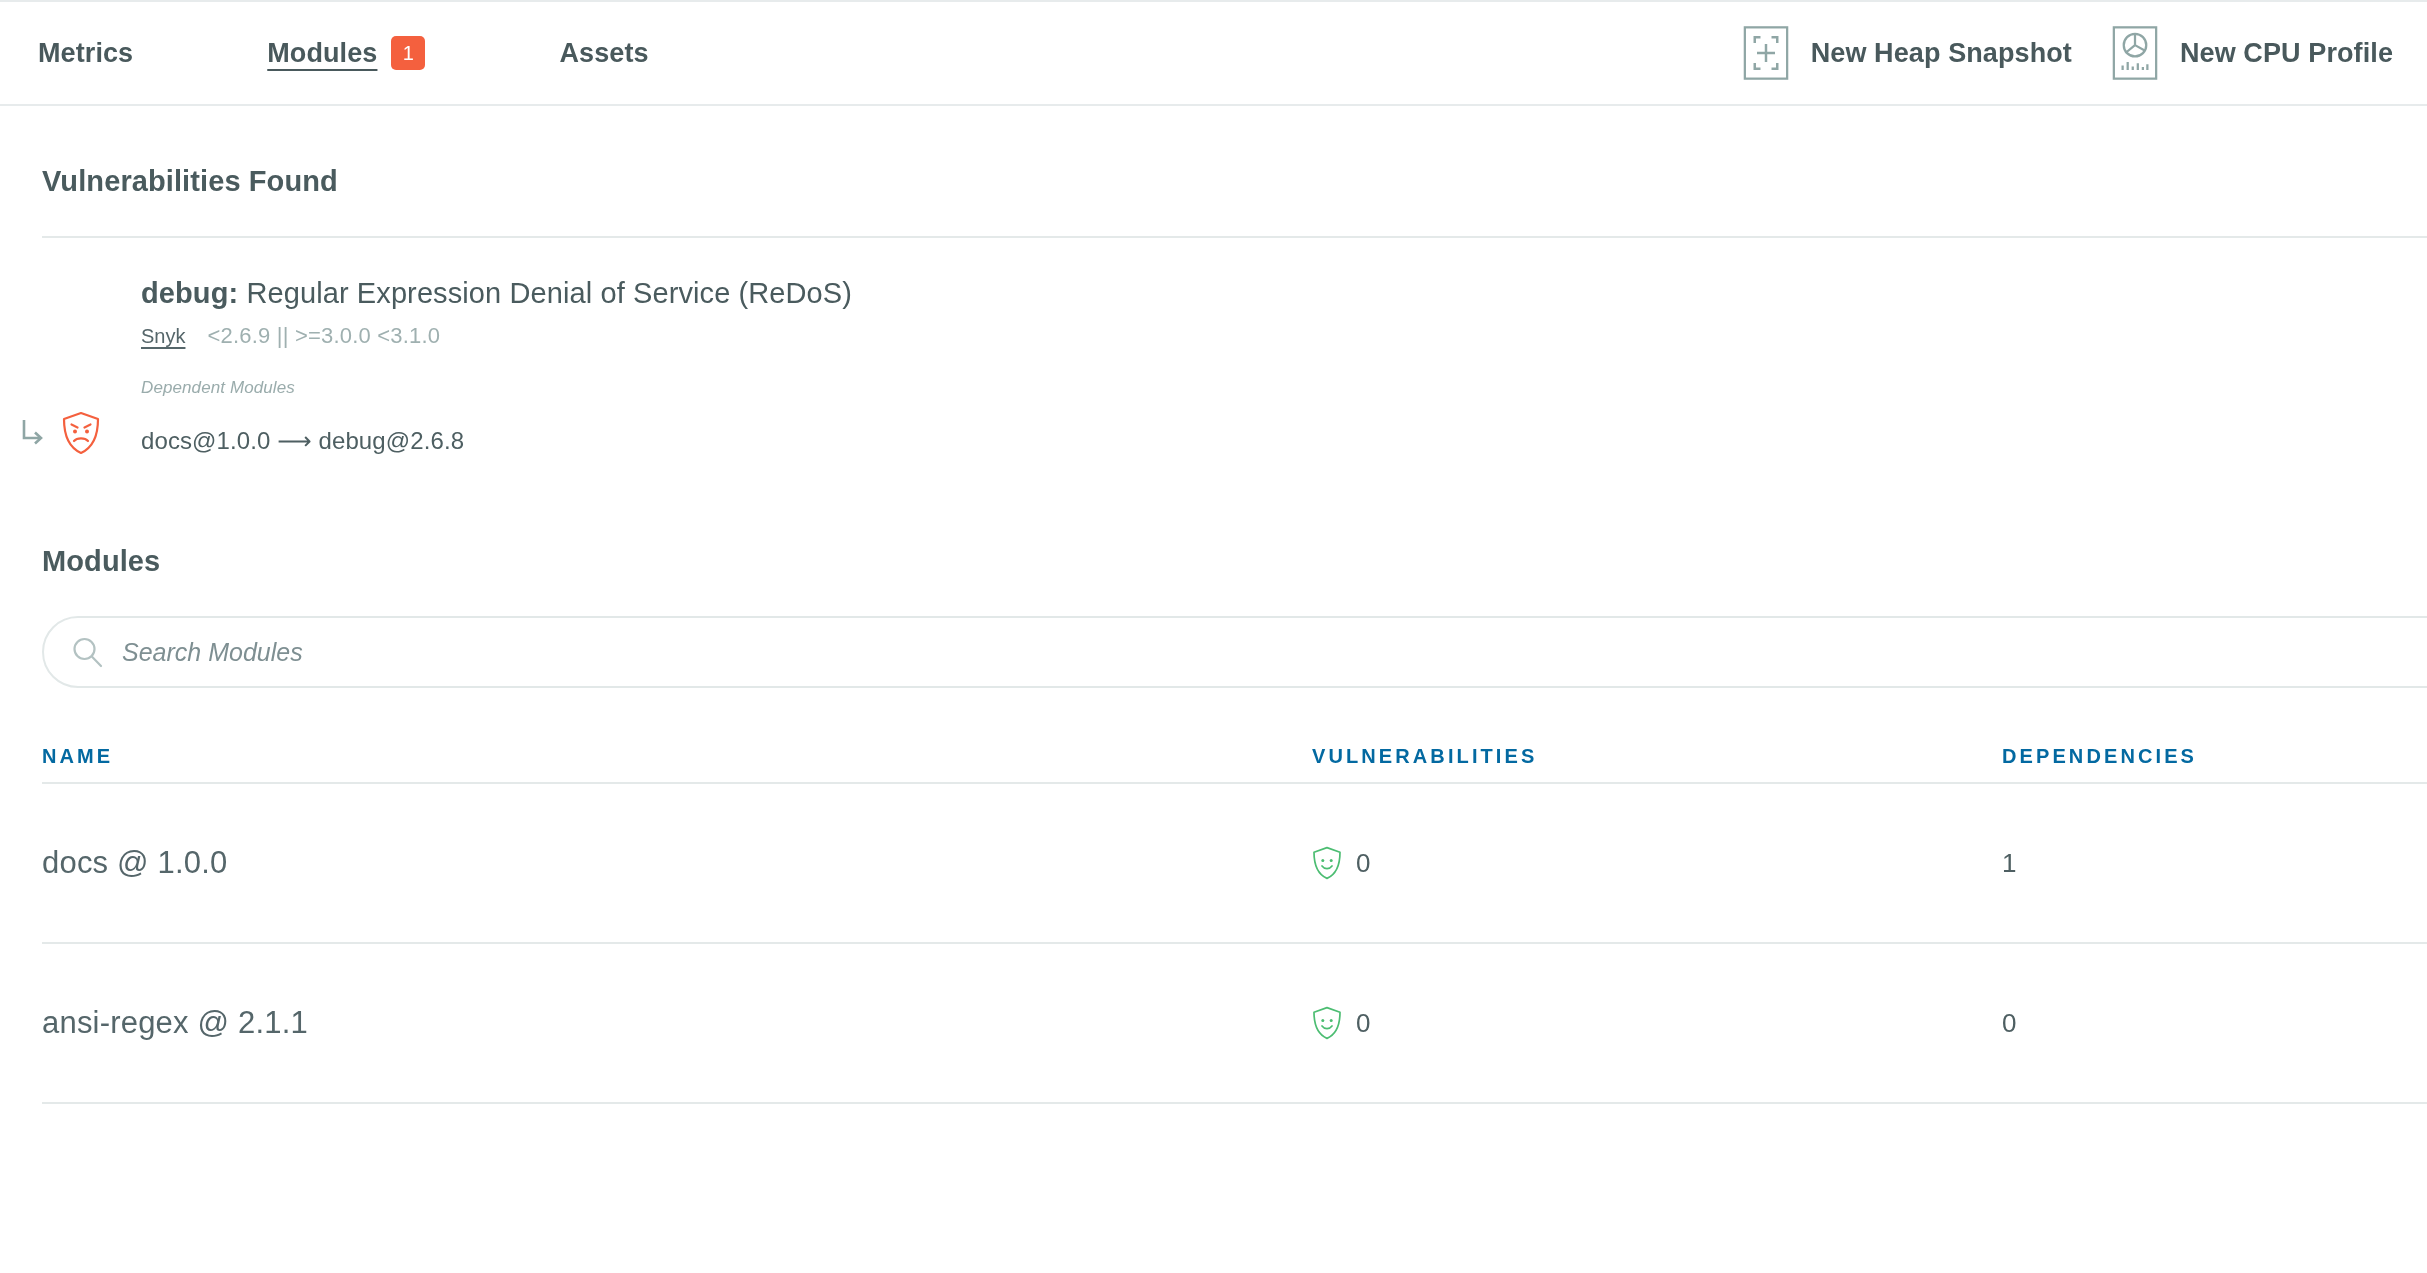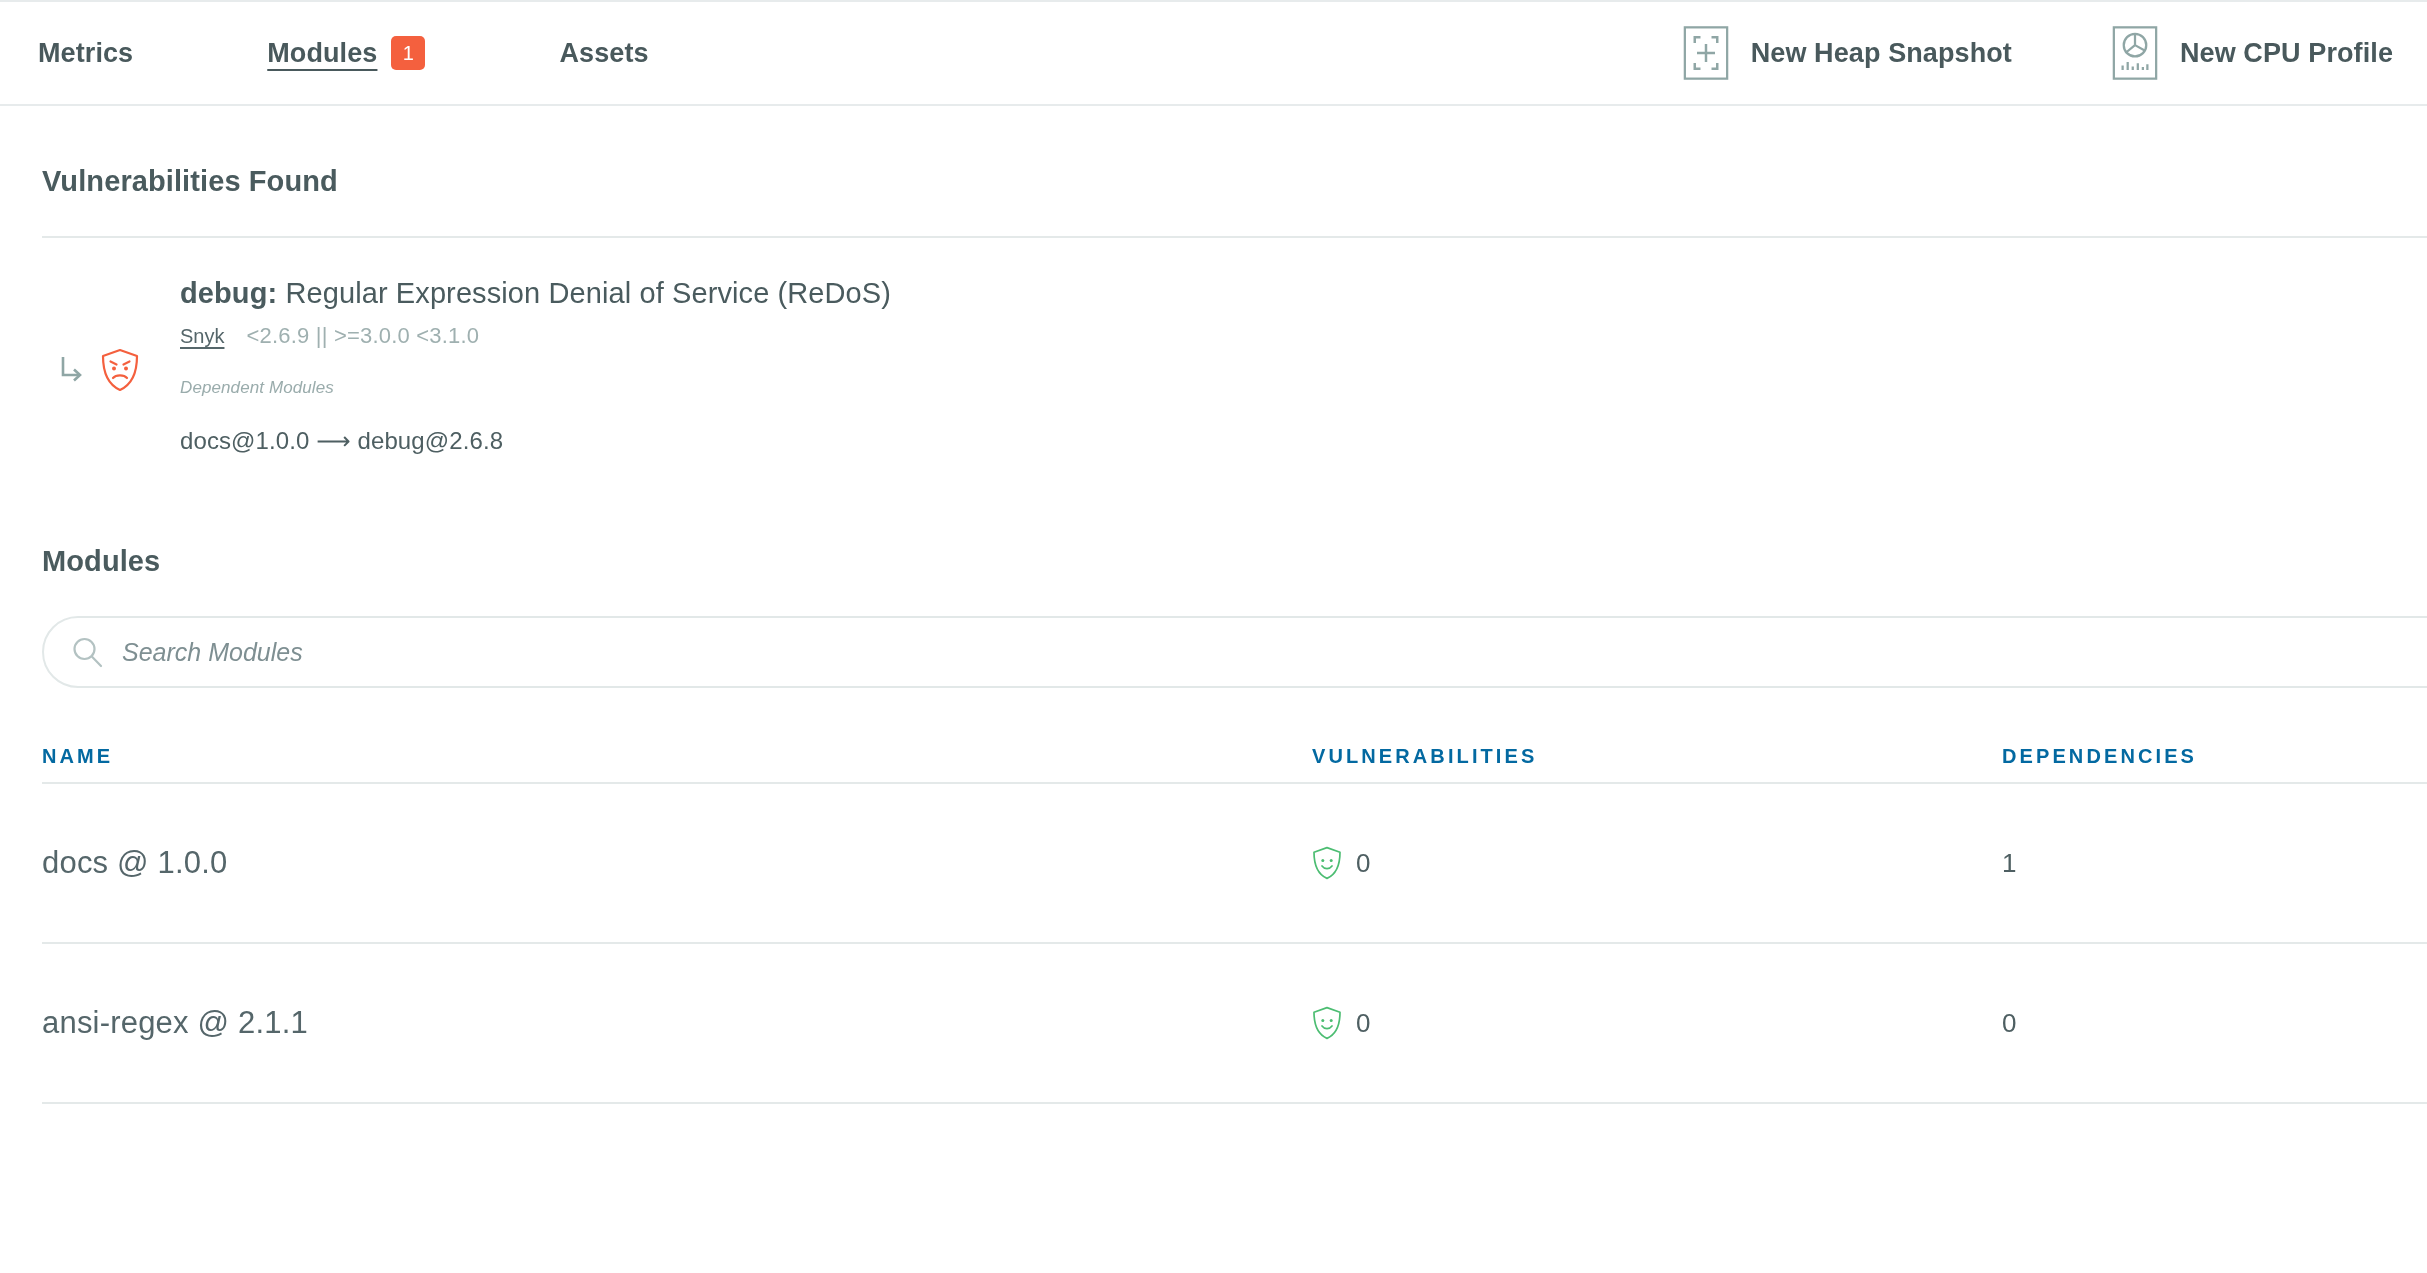--- a/index.html
+++ b/index.html
@@ -60,21 +60,21 @@
 
   .toolbar-actions {
     margin-left: auto;
     display: flex;
     align-items: center;
   }
   .action-btn {
     display: flex;
     align-items: center;
     cursor: pointer;
-    margin-left: 100px;
+    margin-left: 40px;
     white-space: nowrap;
   }
   .action-btn .action-label {
     font-size: 27px;
     font-weight: 600;
     color: #49595c;
     margin-left: 22px;
     letter-spacing: .1px;
   }
   .action-icon { width: 46px; height: 54px; flex: 0 0 auto; display:block; }
@@ -94,22 +94,22 @@
   .hr {
     height: 2px;
     background: #e4e9e9;
     margin-top: 38px;
     margin-left: 42px;
   }
 
   
   .vuln {
     display: flex;
-    align-items: center;
-    padding-left: 58px;
+    align-items: flex-end;
+    padding-left: 19px;
     padding-top: 37px;
   }
   .vuln-icons {
     display: flex;
     align-items: center;
     width: 122px;
     flex: 0 0 122px;
     padding-top: 10px;
   }
   .arrow-icon { width: 26px; height: 30px; display:block; margin-right: 16px; }

